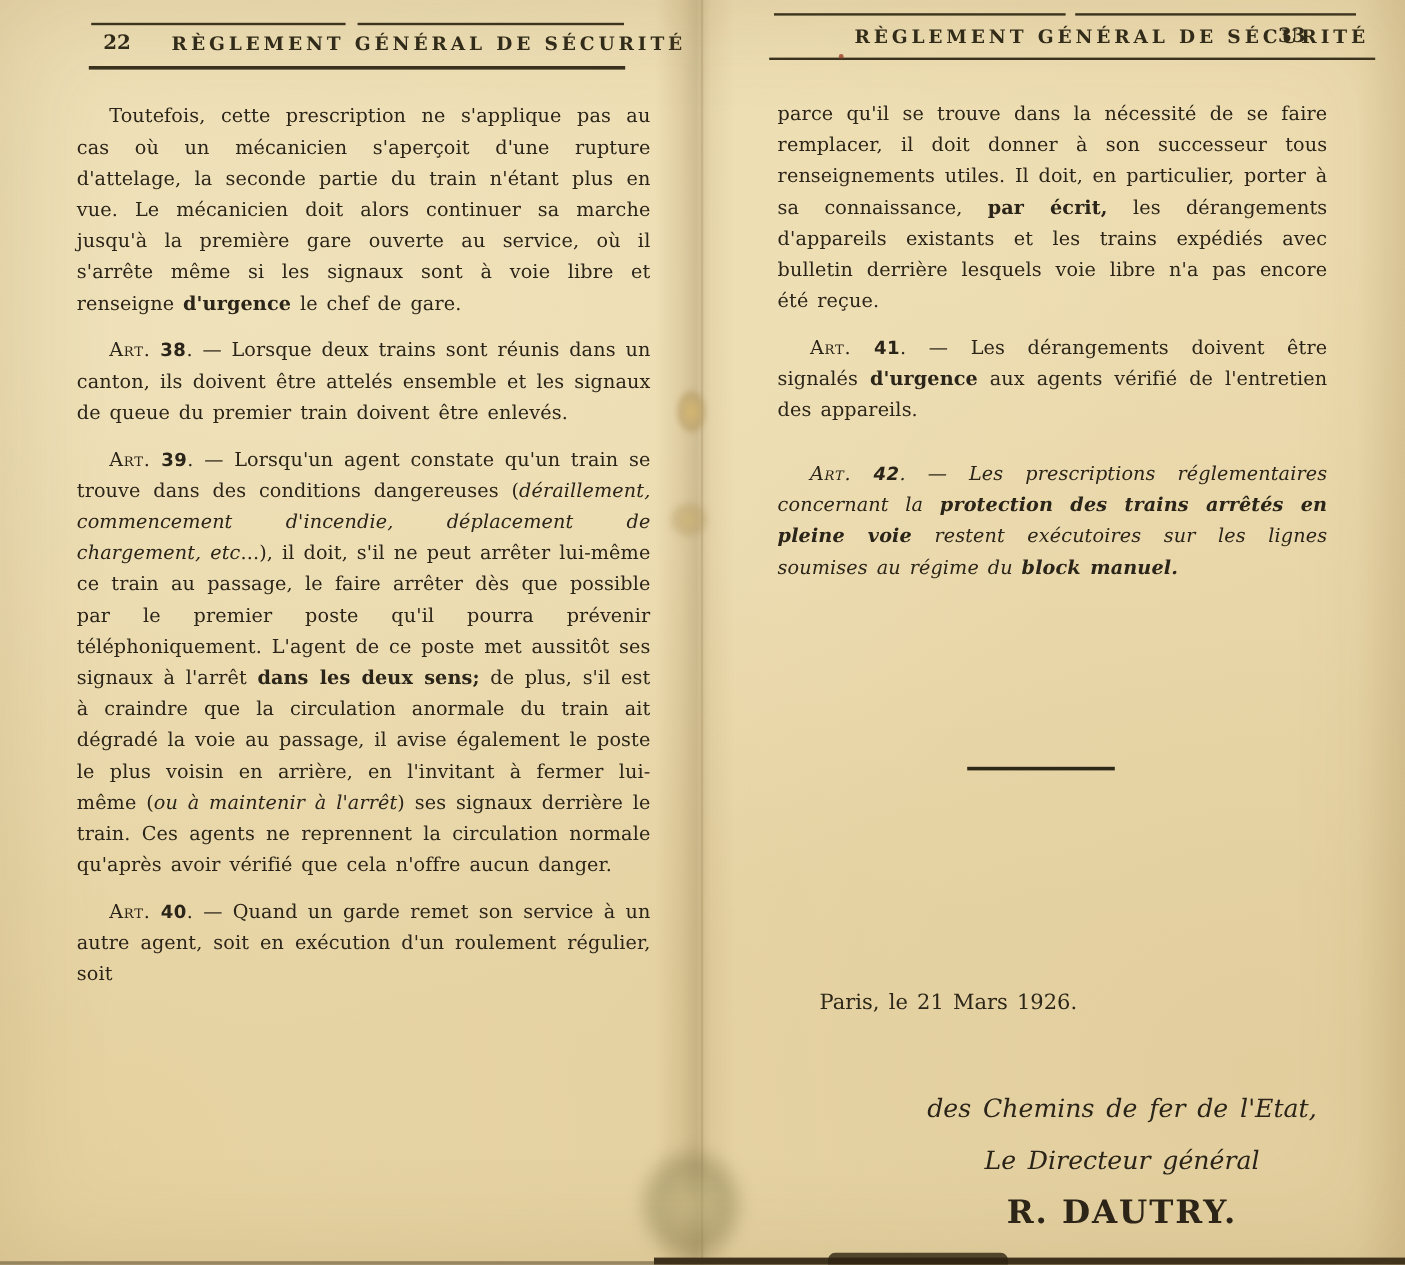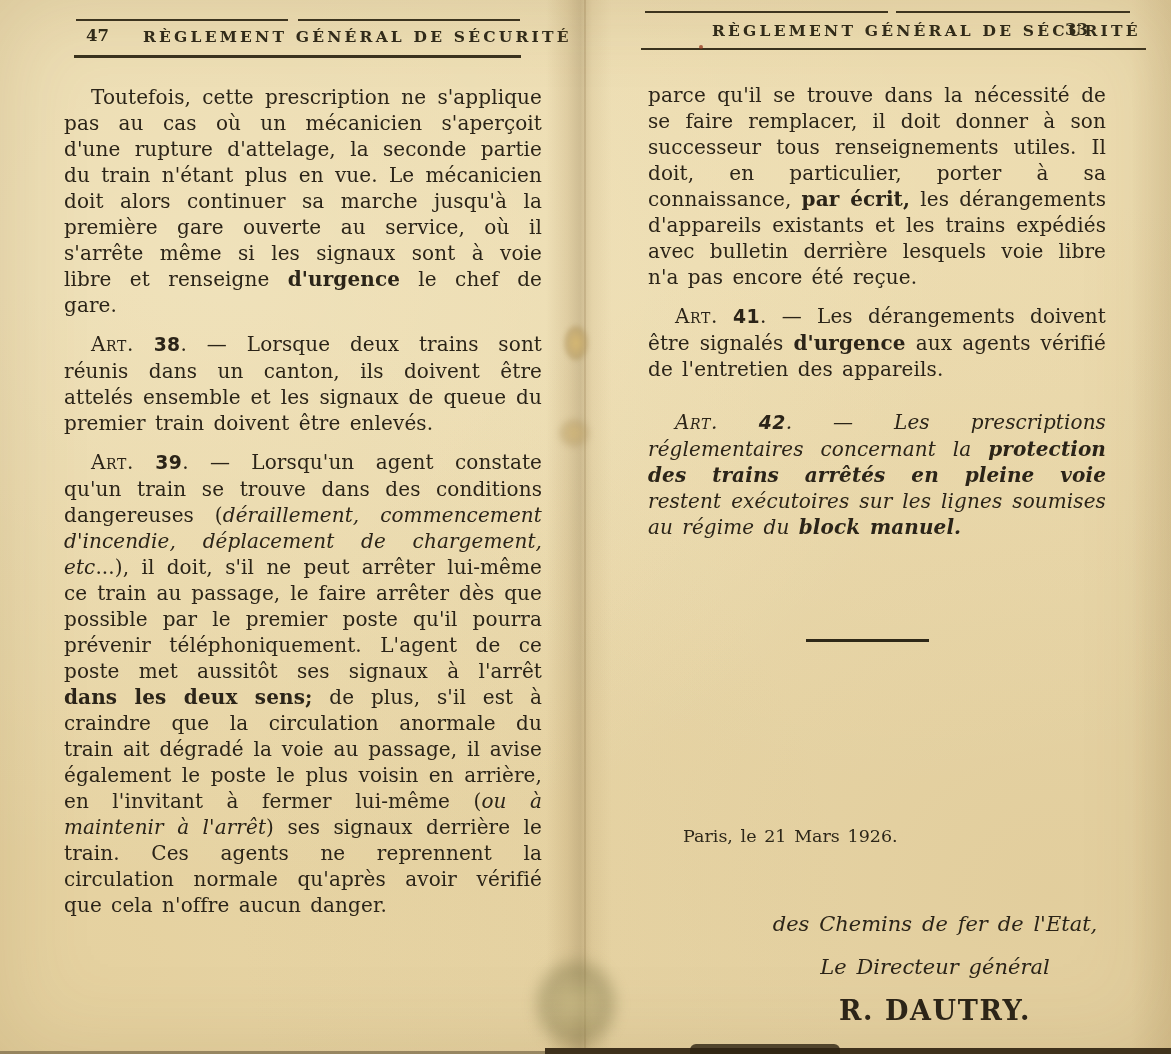--- a/index.html
+++ b/index.html
@@ -28,21 +28,21 @@
     letter-spacing:3.2px; color:#2f2a1a; white-space:nowrap;
   }
   .page-num { position:absolute; font-weight:bold; font-size:16.5px; color:#2f2a1a; }
 
   
   .column { position:absolute; }
   #left-paragraphs  { position:absolute; left:64px;  top:84px; width:478px; }
   #right-paragraphs { position:absolute; left:648px; top:82px; width:458px; }
 
   .para {
-    text-align:justify; font-size:20px; line-height:26px;
+    text-align:justify; font-size:16px; line-height:26px;
     margin-bottom:13px; word-spacing:0.14em; letter-spacing:0.1px;
     hyphens:auto; color:#2b2418;
   }
   .para.indent { text-indent:27px; }
   .para.cont { text-align-last:justify; }
   .para.space-lg { margin-top:27px;font-style:italic; }
 
   .seg-b  { font-weight:bold; }
   .seg-i  { font-style:italic; }
   .seg-sc { font-variant:small-caps; letter-spacing:0.6px; }
@@ -88,34 +88,35 @@
   .bottom-strip-c { position:absolute; left:690px; width:150px; bottom:0; height:10px;
                     border-radius:6px 6px 0 0; background:rgba(40,31,18,0.8); }
 </style>
 </head>
 <body>
 
 <div class="scan">
 
   <div class="rule" style="left:76px; top:19px; width:212px;"></div>
   <div class="rule" style="left:298px; top:19px; width:222px;"></div>
-  <div class="page-num" style="left:86px; top:26px;">47</div>
+  <div class="page-num" style="left:86px; top:26px;">22</div>
   <div class="running-head" style="left:143px; top:27px; width:318px; text-align:center;">RÈGLEMENT GÉNÉRAL DE SÉCURITÉ</div>
   <div class="rule thick" style="left:74px; top:55px; width:447px;"></div>
 
   <div class="rule" style="left:645px; top:11px; width:243px;"></div>
   <div class="rule" style="left:896px; top:11px; width:234px;"></div>
   <div class="running-head" style="left:712px; top:21px; width:312px; text-align:center;">RÈGLEMENT GÉNÉRAL DE SÉCURITÉ</div>
   <div class="page-num" style="left:1065px; top:20px;">33</div>
   <div class="rule" style="left:641px; top:48px; width:505px;"></div>
 
   <div id="left-paragraphs" class="column">
       <p class="para indent"><span>Toutefois, cette prescription ne s'applique pas au cas où un mécanicien s'aperçoit d'une rupture d'attelage, la seconde partie du train n'étant plus en vue. Le mécanicien doit alors continuer sa marche jusqu'à la première gare ouverte au service, où il s'arrête même si les signaux sont à voie libre et renseigne </span><span class="seg-b">d'urgence</span><span> le chef de gare.</span></p>
       <p class="para indent"><span class="seg-sc">Art.</span><span> </span><span class="seg-num">38</span><span>. — Lorsque deux trains sont réunis dans un canton, ils doivent être attelés ensemble et les signaux de queue du premier train doivent être enlevés.</span></p>
       <p class="para indent"><span class="seg-sc">Art.</span><span> </span><span class="seg-num">39</span><span>. — Lorsqu'un agent constate qu'un train se trouve dans des conditions dangereuses (</span><span class="seg-i">déraillement, commencement d'incendie, déplacement de chargement, etc</span><span>...), il doit, s'il ne peut arrêter lui-même ce train au passage, le faire arrêter dès que possible par le premier poste qu'il pourra prévenir téléphoniquement. L'agent de ce poste met aussitôt ses signaux à l'arrêt </span><span class="seg-b">dans les deux sens;</span><span> de plus, s'il est à craindre que la circulation anormale du train ait dégradé la voie au passage, il avise également le poste le plus voisin en arrière, en l'invitant à fermer lui-même (</span><span class="seg-i">ou à maintenir à l'arrêt</span><span>) ses signaux derrière le train. Ces agents ne reprennent la circulation normale qu'après avoir vérifié que cela n'offre aucun danger.</span></p>
+      <p class="para indent cont"><span class="seg-sc">Art.</span><span> </span><span class="seg-num">40</span><span>. — Quand un garde remet son service à un autre agent, soit en exécution d'un roulement régulier, soit</span></p>
     </div>
   <div id="right-paragraphs" class="column">
       <p class="para"><span>parce qu'il se trouve dans la nécessité de se faire remplacer, il doit donner à son successeur tous renseignements utiles. Il doit, en particulier, porter à sa connaissance, </span><span class="seg-b">par écrit,</span><span> les dérangements d'appareils existants et les trains expédiés avec bulletin derrière lesquels voie libre n'a pas encore été reçue.</span></p>
       <p class="para indent"><span class="seg-sc">Art.</span><span> </span><span class="seg-num">41</span><span>. — Les dérangements doivent être signalés </span><span class="seg-b">d'urgence</span><span> aux agents vérifié de l'entretien des appareils.</span></p>
       <p class="para indent space-lg"><span class="seg-sc">Art.</span><span> </span><span class="seg-num">42</span><span>. — Les prescriptions réglementaires concernant la </span><span class="seg-b">protection des trains arrêtés en pleine voie</span><span> restent exécutoires sur les lignes soumises au régime du </span><span class="seg-b">block manuel.</span></p>
     </div>
 
   <div id="separator"></div>
   <div id="dateline">Paris, le 21 Mars 1926.</div>
   <div id="signature">

